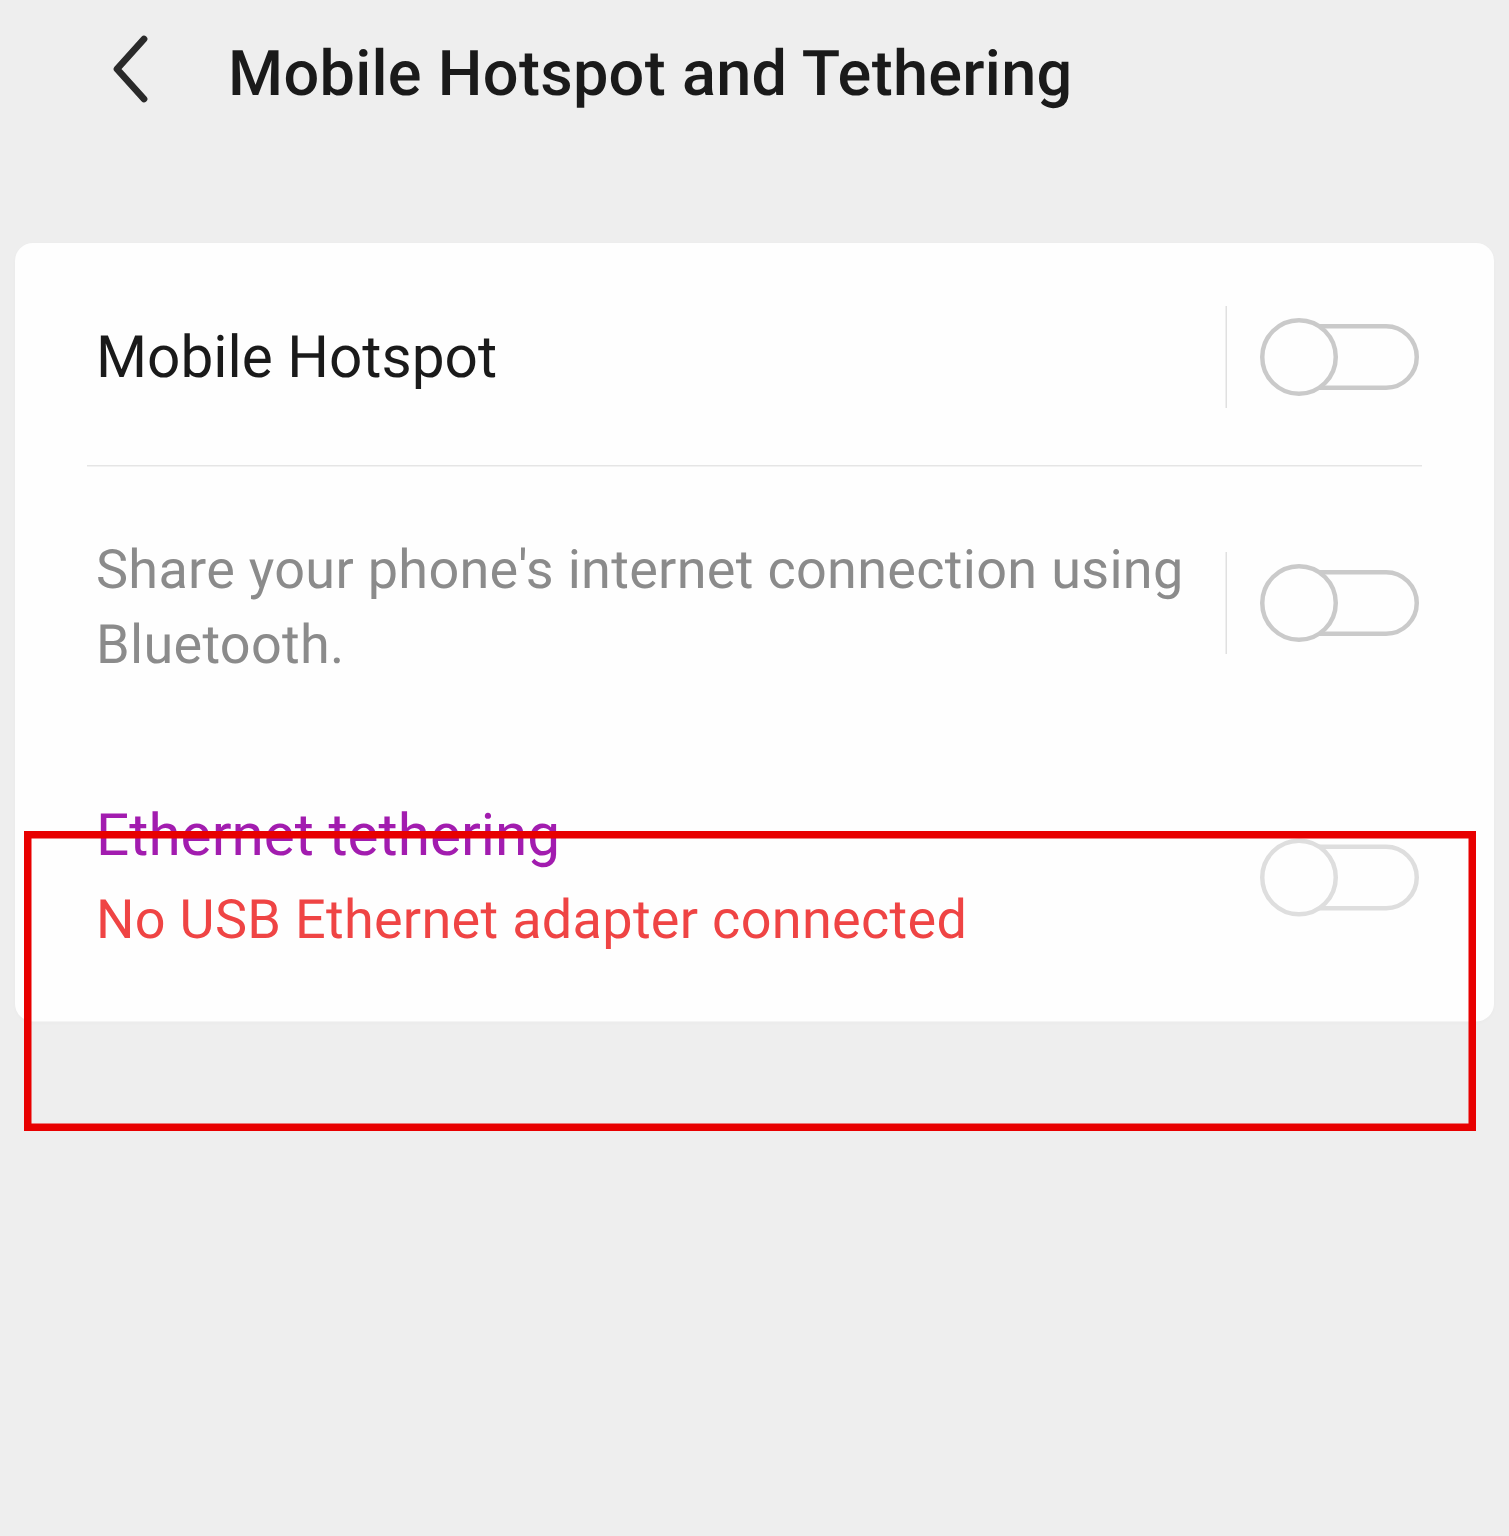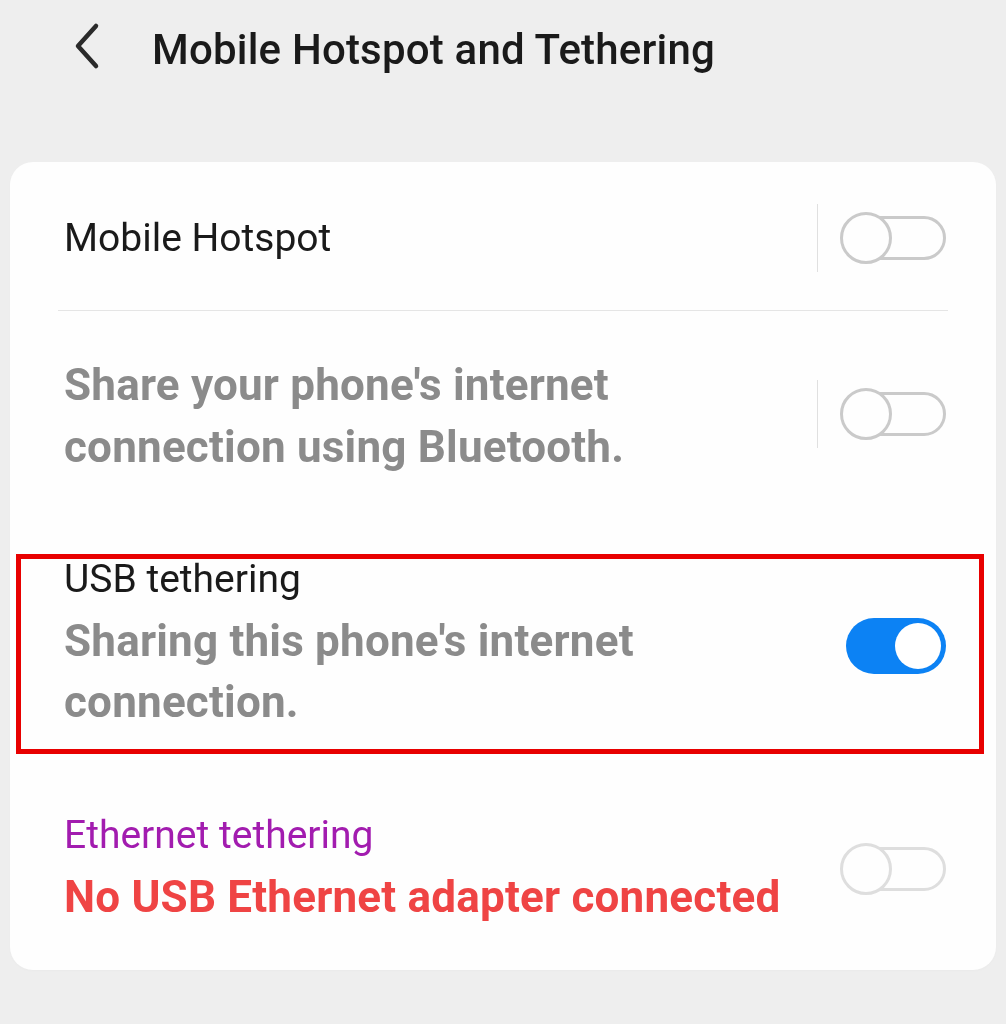--- a/index.html
+++ b/index.html
@@ -27,43 +27,43 @@
       height: 48px;
     }
     .page-title {
       font-size: 42px;
       font-weight: 500;
       color: #1a1a1a;
       letter-spacing: 0.2px;
     }
     .card {
       background: #fefefe;
-      border-radius: 23px;
+      border-radius: 12px;
       margin: 58px 10px 0 10px;
       padding: 4px 0;
       box-shadow: 0 1px 3px rgba(0,0,0,0.02);
     }
     .row {
       display: flex;
       align-items: center;
       padding: 38px 50px 38px 54px;
       position: relative;
     }
     .row-text {
       flex: 1;
     }
     .row-title {
       font-size: 39px;
       font-weight: 400;
       color: #1a1a1a;
       line-height: 1.3;
     }
     .row-subtitle {
-      font-size: 44px;
-      font-weight: 700;
+      font-size: 36px;
+      font-weight: 400;
       color: #8b8b8b;
       line-height: 1.4;
       margin-top: 6px;
       letter-spacing: 0.2px;
     }
     .row-disabled .row-title {
       color: #a21caf;
     }
     .row-disabled .row-subtitle {
       color: #ef4444;
@@ -192,32 +192,20 @@
     </div>
     <div class="toggle-container">
       <div class="divider-vertical"></div>
       <div class="toggle toggle-off">
         <div class="toggle-track"></div>
         <div class="toggle-thumb"></div>
       </div>
     </div>
   </div>
 
-  <div class="row">
-    <div class="row-text">
-      <div class="row-title">USB tethering</div>
-      <div class="row-subtitle">Sharing this phone's internet connection.</div>
-    </div>
-    <div class="toggle-container">
-      <div class="toggle toggle-on">
-        <div class="toggle-track"></div>
-        <div class="toggle-thumb"></div>
-      </div>
-    </div>
-  </div>
 
   <div class="row row-disabled">
     <div class="row-text">
       <div class="row-title">Ethernet tethering</div>
       <div class="row-subtitle">No USB Ethernet adapter connected</div>
     </div>
     <div class="toggle-container">
       <div class="toggle toggle-disabled">
         <div class="toggle-track"></div>
         <div class="toggle-thumb"></div>

